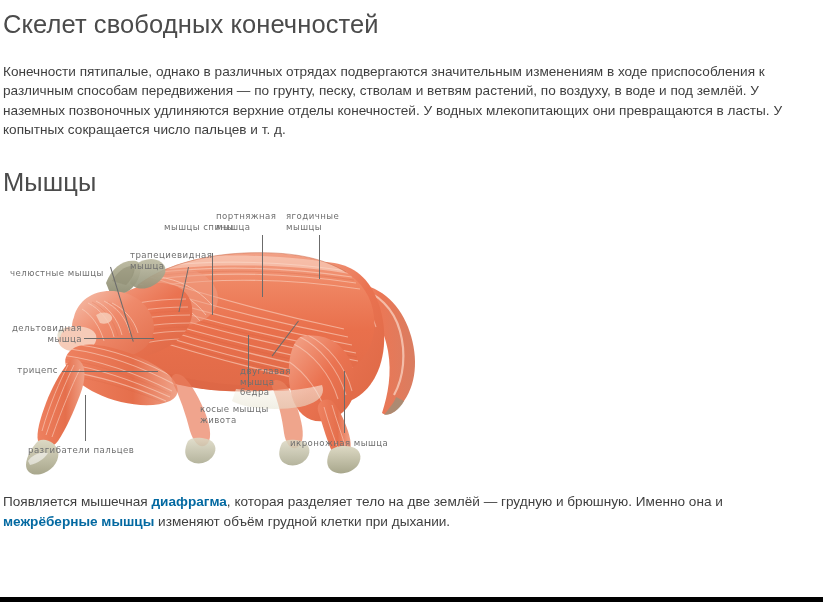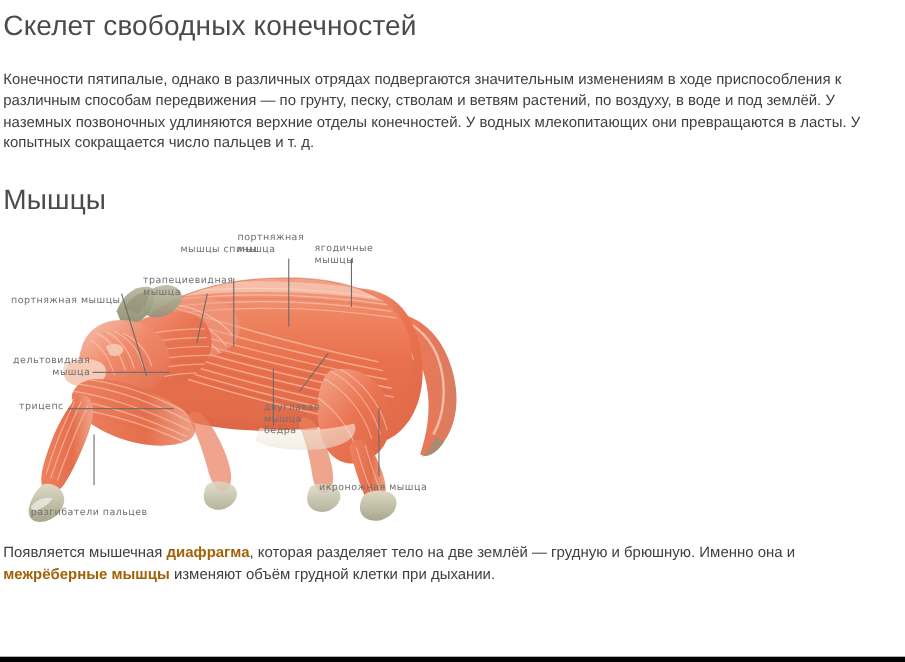--- a/index.html
+++ b/index.html
@@ -51,21 +51,21 @@
     line-height: 19.5px;
     color: #3f3f3f;
   }
 
   #para-intro { margin-top: 22px; }
   #heading-muscles { margin-top: 27px; }
   #para-muscles { margin-top: 30px; }
   #para-diaphragm { margin-top: 12px; }
 
   a.term-link {
-    color: #a16207;
+    color: #0369a1;
     font-weight: bold;
     text-decoration: none;
   }
 
   
   .figure-wrap {
     position: relative;
     width: 823px;
     height: 275px;
     margin-top: 8px;
@@ -388,41 +388,43 @@
       <div class="leader" style="left:84px; top:133px; width:70px; height:1px;"></div>
       <div class="leader" style="left:62px; top:166px; width:96px; height:1px;"></div>
       <div class="leader" style="left:298px; top:116px; width:1px; height:44px; transform:rotate(37deg); transform-origin:top;"></div>
       <div class="leader" style="left:248px; top:130px; width:1px; height:52px;"></div>
       <div class="leader" style="left:85px; top:190px; width:1px; height:46px;"></div>
       <div class="leader" style="left:344px; top:166px; width:1px; height:62px;"></div>
 
       <div class="fig-label" style="left:216px; top:6px; width:94px;">портняжная
 мышца</div>
 
-      <div class="fig-label" style="left:286px; top:16px; width:68px;">ягодичные
+      <div class="fig-label" style="left:286px; top:6px; width:68px;">ягодичные
 мышцы</div>
 
       <div class="fig-label" style="left:164px; top:17px; width:96px;">мышцы спины</div>
 
       <div class="fig-label" style="left:130px; top:45px; width:116px;">трапециевидная
 мышца</div>
 
-      <div class="fig-label" style="left:10px; top:63px; width:112px;">портняжная мышцы</div>
+      <div class="fig-label" style="left:10px; top:63px; width:112px;">челюстные мышцы</div>
 
       <div class="fig-label" style="left:-2px; top:118px; width:84px; text-align:right;">дельтовидная
 мышца</div>
 
       <div class="fig-label" style="left:-2px; top:160px; width:60px; text-align:right;">трицепс</div>
 
       <div class="fig-label" style="left:240px; top:161px; width:90px;">двуглавая
 мышца
 бедра</div>
 
-
-      <div class="fig-label" style="left:28px; top:240px; width:116px;margin-top:16px;">разгибатели пальцев</div>
+      <div class="fig-label" style="left:200px; top:199px; width:96px;">косые мышцы
+живота</div>
+
+      <div class="fig-label" style="left:28px; top:240px; width:116px;">разгибатели пальцев</div>
 
       <div class="fig-label" style="left:290px; top:233px; width:110px;">икроножная мышца</div>
 
     </div>
   </div>
 
   <p class="body-text" id="para-diaphragm"><span>Появляется мышечная </span><a class="term-link" href="#">диафрагма</a><span>, которая разделяет тело на две землёй — грудную и брюшную. Именно она и </span><a class="term-link" href="#">межрёберные мышцы</a><span> изменяют объём грудной клетки при дыхании.</span></p>
 
   <div class="bottom-bar"></div>
 

